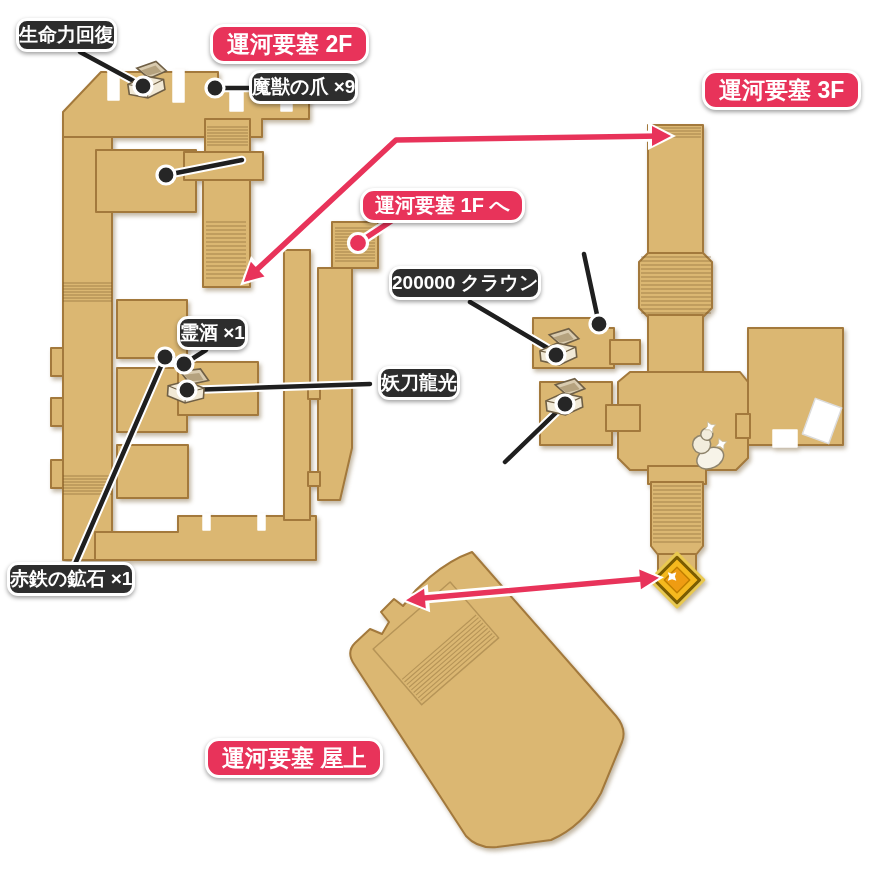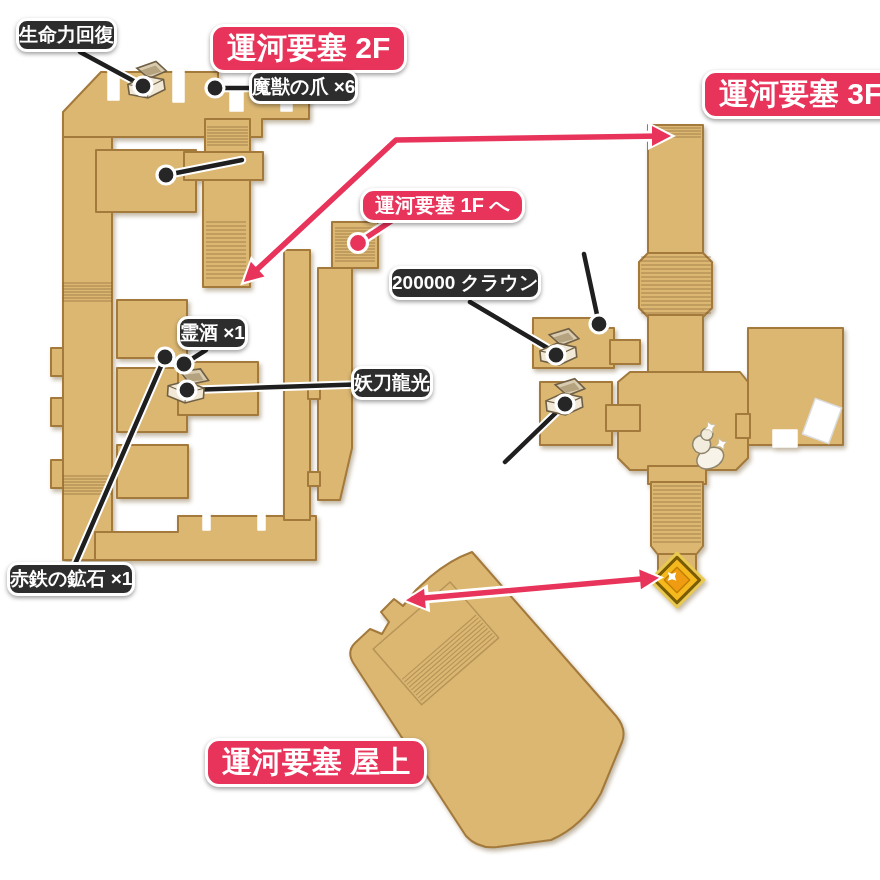--- a/index.html
+++ b/index.html
@@ -4,21 +4,21 @@
 <style>
   html,body{margin:0;padding:0;background:#ffffff;}
   .stage{position:relative;width:880px;height:880px;background:#ffffff;overflow:hidden;
          font-family:"Liberation Sans","DejaVu Sans",sans-serif;}
   .stage svg{position:absolute;left:0;top:0;}
   .floor{filter:drop-shadow(2px 3px 2px rgba(101,73,24,0.40));}
   .pill{position:absolute;font-weight:bold;color:#ffffff;white-space:nowrap;
         border:3px solid #ffffff;border-radius:11px;line-height:1.15;
         box-shadow:0 2px 4px rgba(0,0,0,0.38);}
   .pill.black{background:#2d2d2d;font-size:19px;padding:3px 0;}
-  .pill.red{background:#e8335a;font-size:30px;padding:4px 14px;border-radius:14px;}
+  .pill.red{background:#e8335a;font-size:23px;padding:4px 14px;border-radius:14px;}
   .pill.red.small{font-size:20px;padding:3px 12px;}
 </style>
 </head>
 <body>
 
 <div class="stage">
 
 <svg width="880" height="880" viewBox="0 0 880 880">
 
   <defs>
@@ -192,22 +192,22 @@
     <circle cx="187" cy="390" r="9"></circle>
     <circle cx="599" cy="324" r="9"></circle>
     <circle cx="556" cy="355" r="9"></circle>
     <circle cx="565" cy="404" r="9"></circle>
   </g>
   <circle cx="358" cy="243" r="9.5" fill="#e8335a" stroke="#ffffff" stroke-width="3.2"></circle>
 </svg>
 
 <div class="pill black" style="left:16px;top:18px;">生命力回復</div>
 <div class="pill red" style="left:210px;top:24px;">運河要塞 2F</div>
-<div class="pill black" style="left:249px;top:70px;">魔獣の爪 ×6</div>
+<div class="pill black" style="left:249px;top:70px;">魔獣の爪 ×9</div>
 <div class="pill red small" style="left:360px;top:188px;">運河要塞 1F へ</div>
 <div class="pill red" style="left:702px;top:70px;text-align:right;">運河要塞 3F</div>
 <div class="pill black" style="left:389px;top:266px;text-align:right;">200000 クラウン</div>
 <div class="pill black" style="left:177px;top:316px;">霊酒 ×1</div>
-<div class="pill black" style="left:351px;top:366px;">妖刀龍光</div>
+<div class="pill black" style="left:378px;top:366px;">妖刀龍光</div>
 <div class="pill black" style="left:7px;top:562px;">赤鉄の鉱石 ×1</div>
 <div class="pill red" style="left:205px;top:738px;">運河要塞 屋上</div>
 
 </div>
 
 </body></html>

